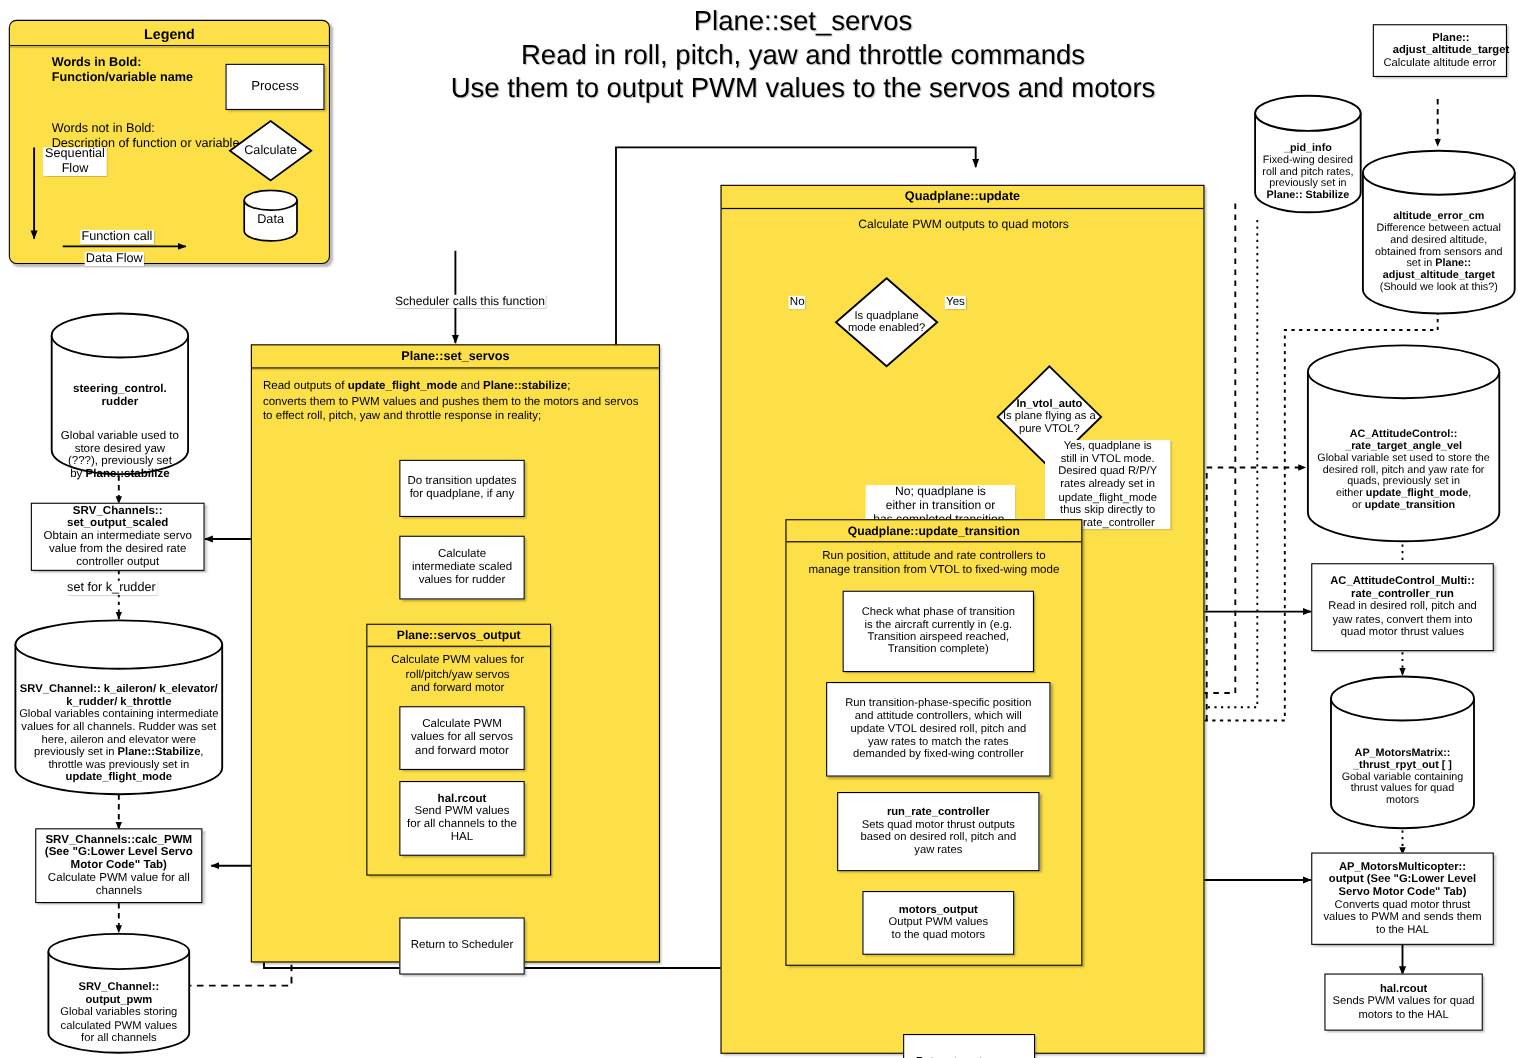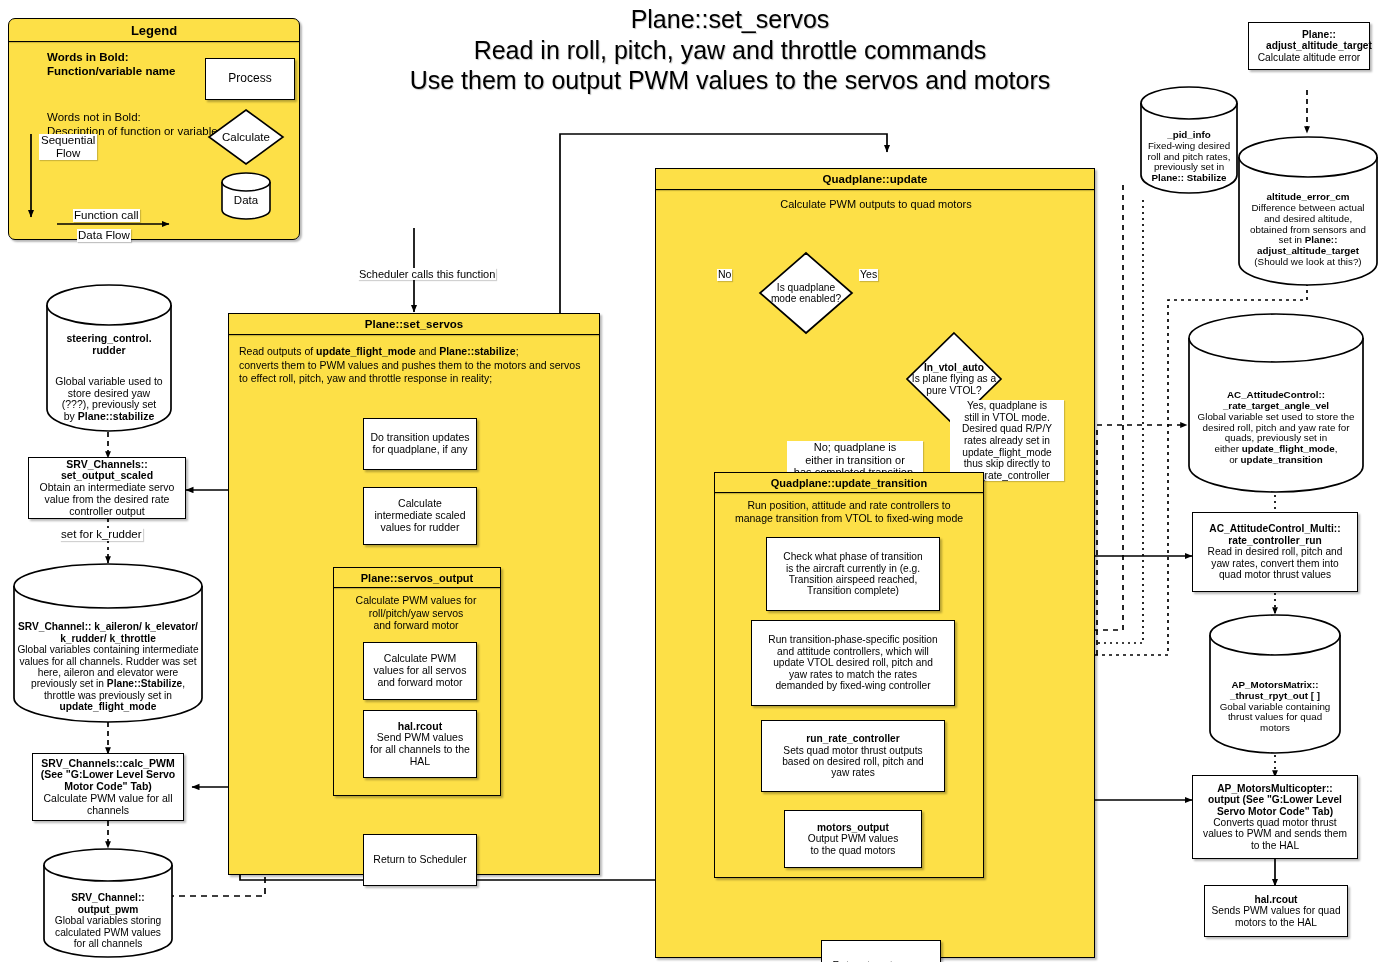--- a/index.html
+++ b/index.html
@@ -215,21 +215,21 @@
       <div class="lbl" style="left:64px;top:167px;font-size:11.5px;">Function call</div>
       <div class="lbl" style="left:68px;top:187px;font-size:11.5px;">Data Flow</div>
     </div>
   </div>
 
   <div class="cyl" style="left:45px;top:283px;width:128px;height:150px;">
     <svg width="128" height="150">
       <path d="M2,22 L2,126 A62,22 0 0 0 126,126 L126,22" fill="#fff" stroke="#000" stroke-width="1.7"></path>
       <ellipse cx="64" cy="22" rx="62" ry="20" fill="#fff" stroke="#000" stroke-width="1.7"></ellipse>
     </svg>
-    <div class="ctext" style="top:45px;height:100px;font-size:10.5px;gap:19px;">
+    <div class="ctext" style="top:60px;height:100px;font-size:10.5px;gap:19px;">
       <div class="t" style="white-space:pre-line;">steering_control.
 rudder</div>
       <div style="white-space:pre-line;"><span>Global variable used to
 store desired yaw
 (???), previously set
 by </span><b>Plane::stabilize</b></div>
     </div>
   </div>
 
   <div class="node proc" style="left:28px;top:457px;width:158px;height:62px;font-size:10.5px;">

